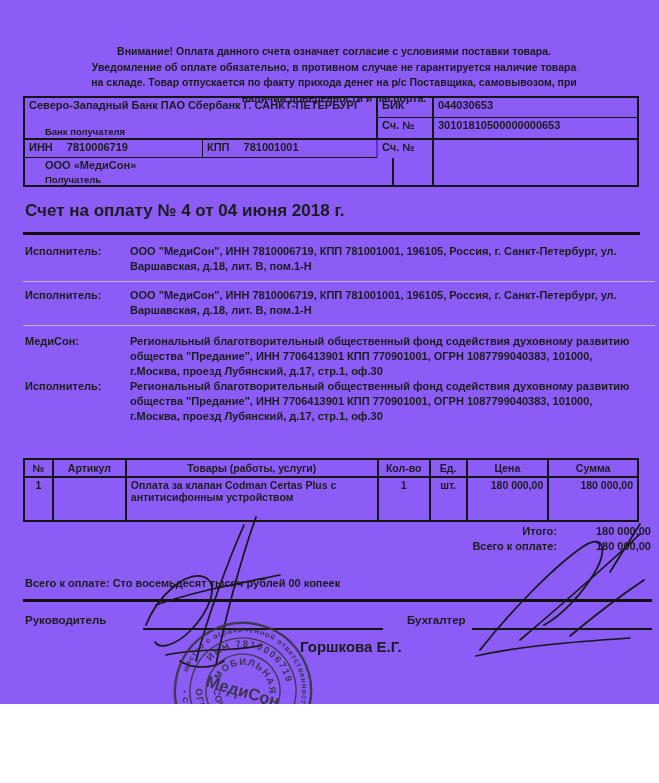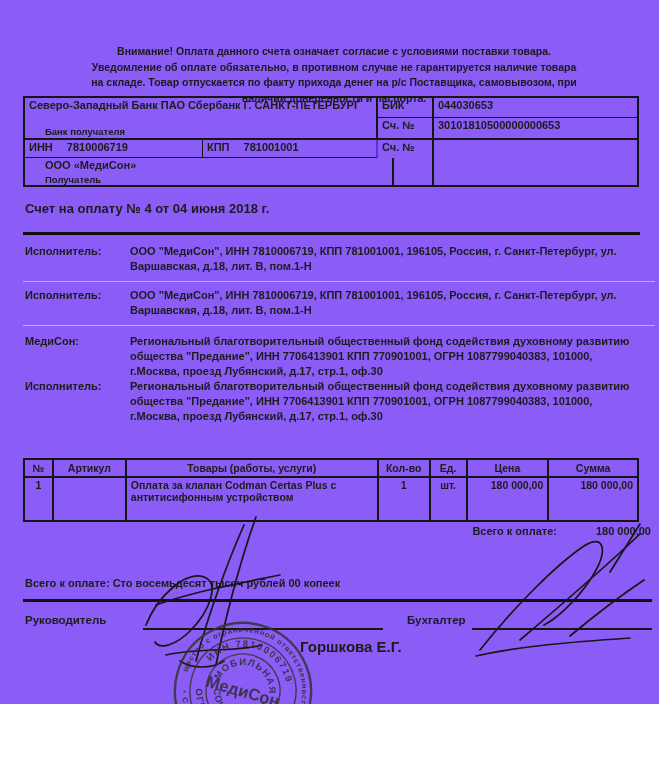--- a/index.html
+++ b/index.html
@@ -29,21 +29,21 @@
   .bt-corr-value { left:409px; top:20px; width:203px; height:20px; }
   .bt-hline { position:absolute; left:0; top:40px; width:100%; height:2px; background:#151515; }
   .bt-inn-cell { left:0; top:42px; width:177px; height:18px; border-bottom:1.5px solid #151515; }
   .bt-kpp-cell { left:177px; top:42px; width:176px; height:18px; border-left:1.5px solid #151515; border-bottom:1.5px solid #151515; border-right:2px solid #6d28d9; }
   .bt-name-cell { left:16px; top:60px; width:353px; height:27px; border-right:2px solid #151515; }
   .bt-name-cell .sub { position:absolute; bottom:0px; left:4px; font-size:9.5px; font-weight:700; }
   .bt-acc-label { left:353px; top:42px; width:56px; height:45px; border-right:2px solid #151515; }
   .bt-acc-value { left:409px; top:42px; width:203px; height:45px; }
   .lblval b { margin-right:14px; }
   
-  .doc-title { position:absolute; left:25px; top:201px; font-size:13px; font-weight:700; }
+  .doc-title { position:absolute; left:25px; top:201px; font-size:17px; font-weight:700; }
   .rule-thick { position:absolute; left:23px; height:3px; background:#101010; }
   .rule-1 { top:232px; width:617px; }
   .rule-2 { top:599px; width:629px; }
   .rule-thin { position:absolute; left:23px; width:632px; height:1px; background:#b8b8b8; }
   
   .party { position:absolute; left:25px; width:612px; font-size:11px; font-weight:700; line-height:15px; }
   .party .plabel { position:absolute; left:0; top:0; width:100px; }
   .party .ptext { margin-left:105px; width:503px; }
   
   table.items {
@@ -165,20 +165,24 @@
         <td class="td-center">1</td>
         <td class="td-center">шт.</td>
         <td class="td-right">180 000,00</td>
         <td class="td-right">180 000,00</td>
       </tr>
     </tbody>
   </table>
 
   <div class="totals">
     <div class="trow">
+      <span class="tlabel">Итого:</span>
+      <span class="tvalue">180 000,00</span>
+    </div>
+    <div class="trow">
       <span class="tlabel">Всего к оплате:</span>
       <span class="tvalue">180 000,00</span>
     </div>
   </div>
 
   <div class="amount-words">Всего к оплате: Сто восемьдесят тысяч рублей 00 копеек</div>
 
   <div class="rule-thick rule-2"></div>
 
   <div class="sig-label sig-director-label">Руководитель</div>

